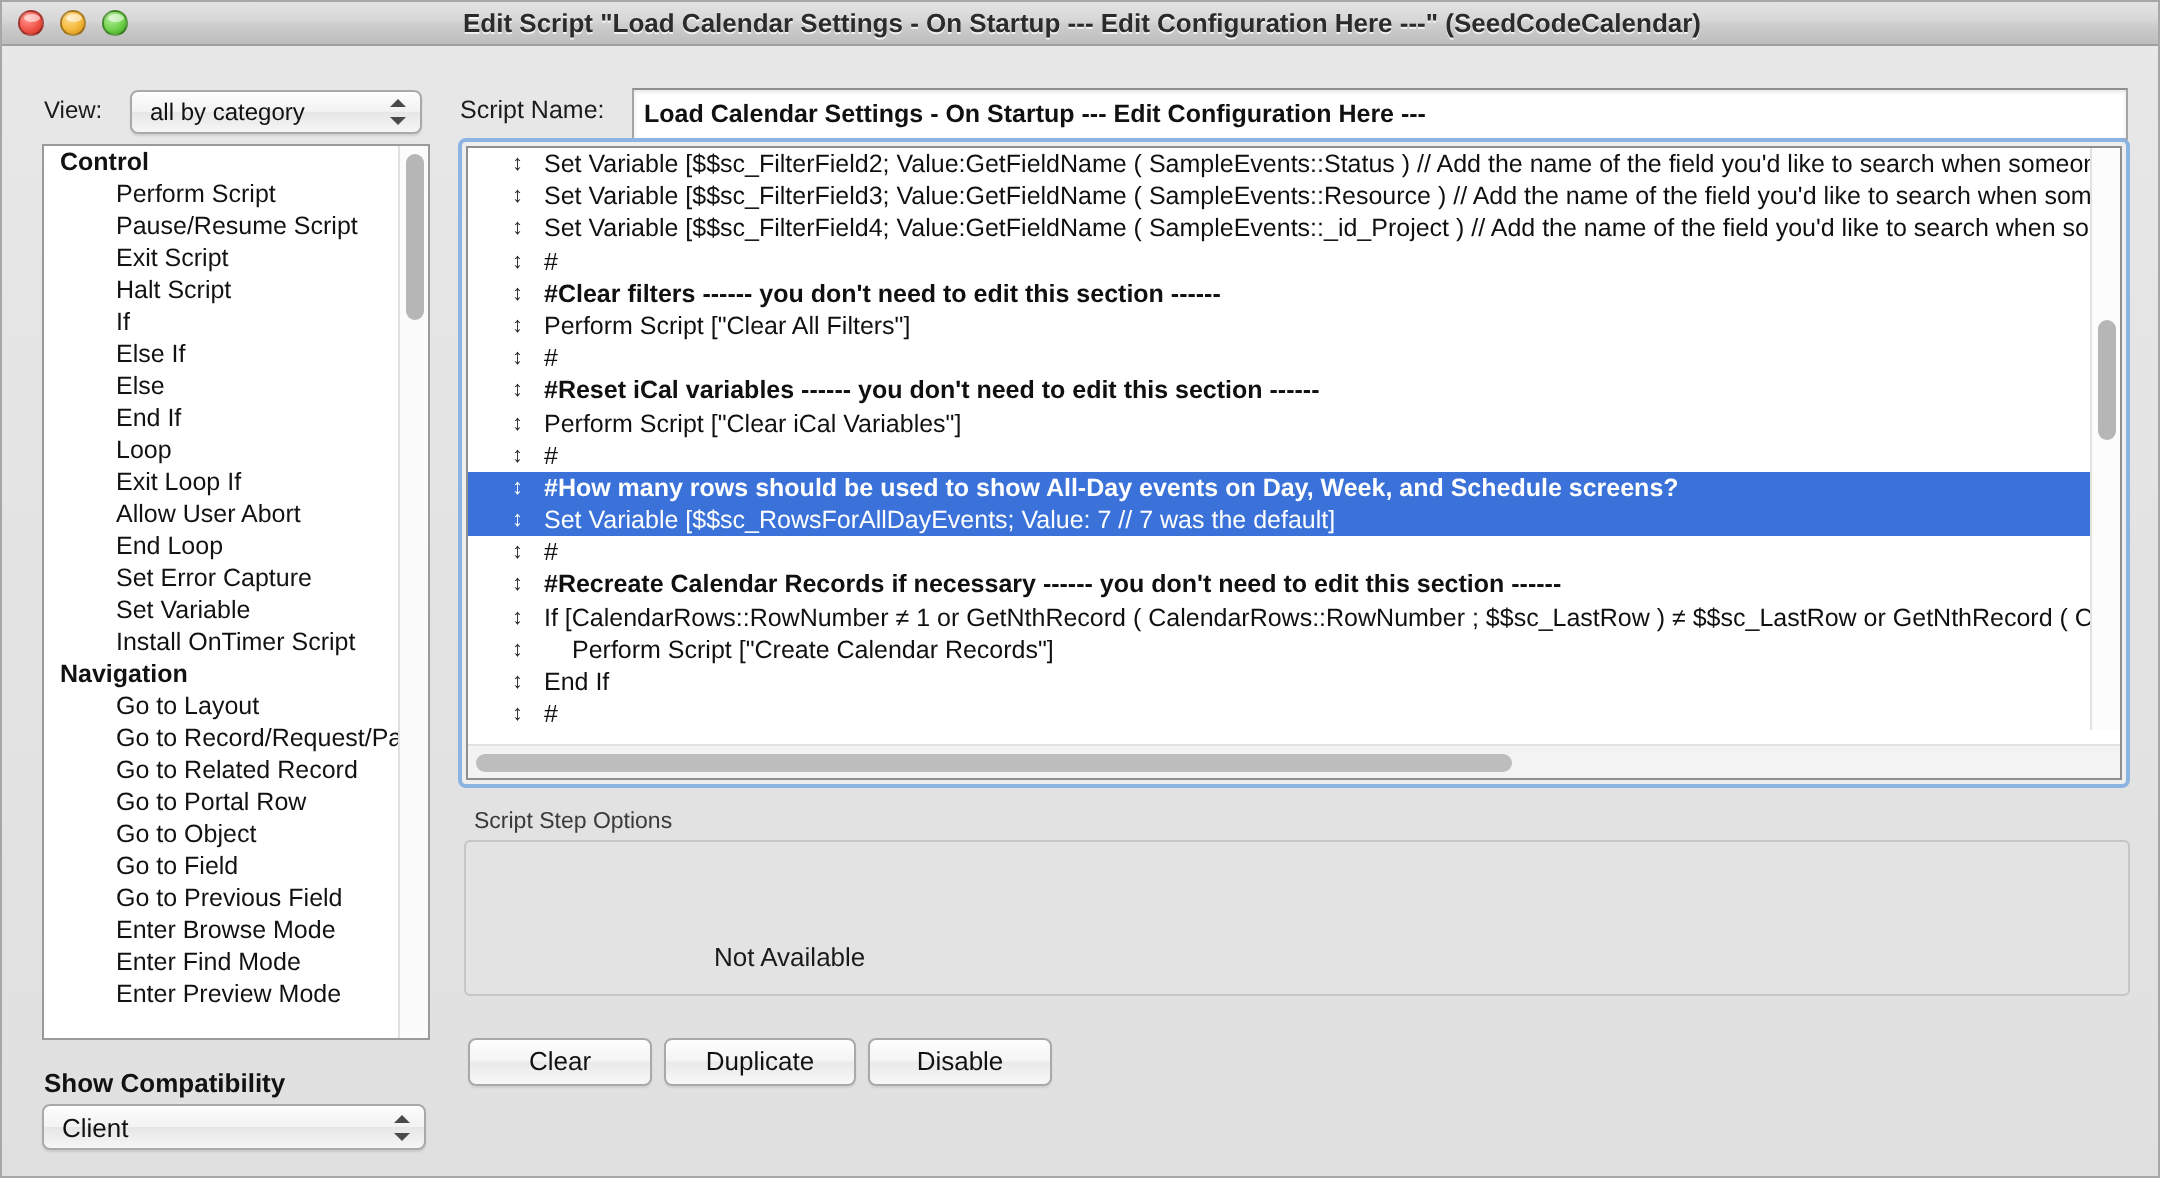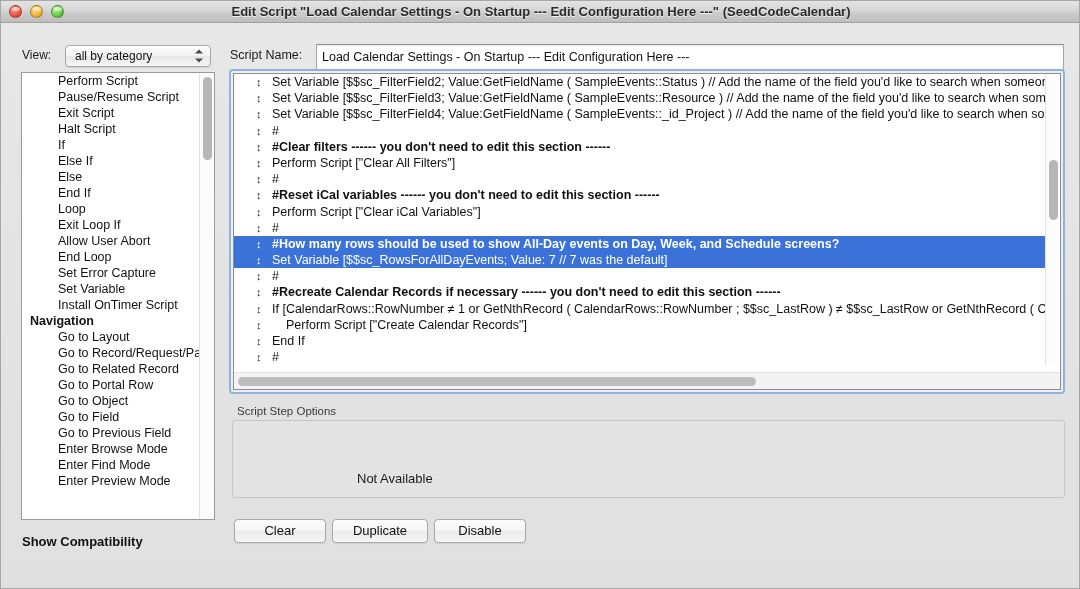--- a/index.html
+++ b/index.html
@@ -131,20 +131,21 @@
     box-sizing: border-box;
     background: #ffffff;
     border: 1px solid #a6a6a6;
     border-top-color: #8f8f8f;
     box-shadow: 0 1px 2px rgba(0,0,0,0.10) inset;
     font-family: "Liberation Sans", sans-serif;
     font-size: 12.5px;
     color: #111;
     padding: 12px 5px;
     outline: none;
+    font-weight: bold;
   }
   
   .sidebar {
     position: absolute;
     left: 20px; top: 71px;
     width: 194px; height: 448px;
     box-sizing: border-box;
     background: #ffffff;
     border: 1px solid #9a9a9a;
     overflow: hidden;
@@ -349,20 +350,21 @@
   <div class="popup" id="view-popup">
     <span class="pv">all by category</span>
     <span class="arrows"></span>
   </div>
 
   <div class="scriptname-label">Script Name:</div>
   <input class="scriptname-input" type="text" value="Load Calendar Settings - On Startup --- Edit Configuration Here ---" style="">
 
   <div class="sidebar">
     <div class="sb-scroll" id="sidebar-list">
+        <div class="sb-item cat">Control</div>
         <div class="sb-item">Perform Script</div>
         <div class="sb-item">Pause/Resume Script</div>
         <div class="sb-item">Exit Script</div>
         <div class="sb-item">Halt Script</div>
         <div class="sb-item">If</div>
         <div class="sb-item">Else If</div>
         <div class="sb-item">Else</div>
         <div class="sb-item">End If</div>
         <div class="sb-item">Loop</div>
         <div class="sb-item">Exit Loop If</div>
@@ -382,20 +384,24 @@
         <div class="sb-item">Enter Browse Mode</div>
         <div class="sb-item">Enter Find Mode</div>
         <div class="sb-item">Enter Preview Mode</div>
       </div>
     <div class="sb-track">
       <div class="sb-thumb"></div>
     </div>
   </div>
 
   <div class="compat-label">Show Compatibility</div>
+  <div class="popup" id="compat-popup">
+    <span class="pv">Client</span>
+    <span class="arrows"></span>
+  </div>
 
   <div class="steps-outer">
     <div class="steps-inner">
       <div class="steps-scroll" id="steps-list">
           <div class="step-row"><span class="grip">↕</span><span>Set Variable [$$sc_FilterField2; Value:GetFieldName ( SampleEvents::Status )  // Add the name of the field you'd like to search when someone ent</span></div>
           <div class="step-row"><span class="grip">↕</span><span>Set Variable [$$sc_FilterField3; Value:GetFieldName ( SampleEvents::Resource )  // Add the name of the field you'd like to search when someone</span></div>
           <div class="step-row"><span class="grip">↕</span><span>Set Variable [$$sc_FilterField4; Value:GetFieldName ( SampleEvents::_id_Project )  // Add the name of the field you'd like to search when someon</span></div>
           <div class="step-row"><span class="grip">↕</span><span>#</span></div>
           <div class="step-row comment"><span class="grip">↕</span><span>#Clear filters ------ you don't need to edit this section  ------</span></div>
           <div class="step-row"><span class="grip">↕</span><span>Perform Script ["Clear All Filters"]</span></div>

